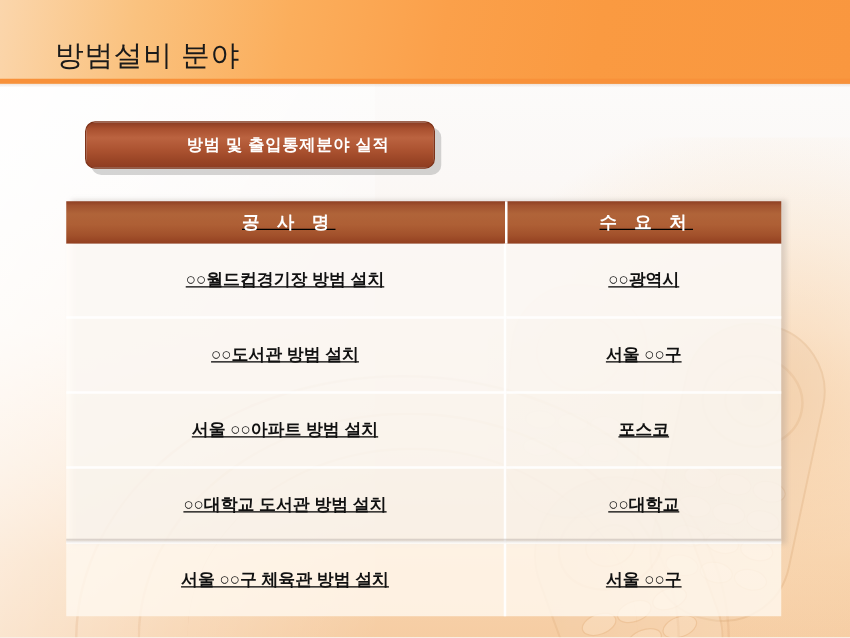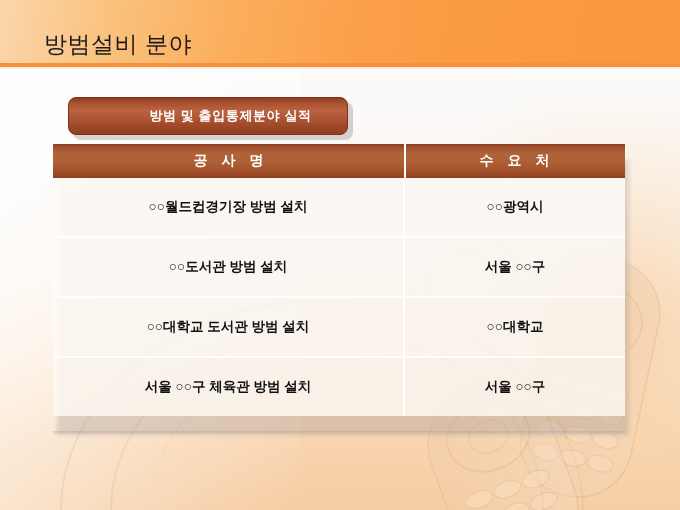--- a/index.html
+++ b/index.html
@@ -165,24 +165,25 @@
   
   .table-shadow {
     position: absolute;
     left: 57px; top: 160px;
     width: 572px; height: 275px;
     background: rgba(160,150,145,0.33);
     filter: blur(2px);
   }
   .table {
     position: absolute;
-    left: 53px; top: 144px;
+    left: 53px; top: 161px;
     width: 572px;
     border-collapse: collapse;
     table-layout: fixed;
+    text-decoration: underline;
   }
   .table col.c-work { width: 351px; }
   .table col.c-client { width: 221px; }
 
   .table thead th {
     height: 34px;
     padding: 0;
     background: linear-gradient(180deg,
         #8e3f23 0%,
         #a1522f 10%,
@@ -334,20 +335,24 @@
     <tbody id="table-body">
         <tr>
           <td>○○월드컵경기장 방범 설치</td>
           <td>○○광역시</td>
         </tr>
         <tr>
           <td>○○도서관 방범 설치</td>
           <td>서울 ○○구</td>
         </tr>
         <tr>
+          <td>서울 ○○아파트 방범 설치</td>
+          <td>포스코</td>
+        </tr>
+        <tr>
           <td>○○대학교 도서관 방범 설치</td>
           <td>○○대학교</td>
         </tr>
         <tr>
           <td>서울 ○○구 체육관 방범 설치</td>
           <td>서울 ○○구</td>
         </tr>
       </tbody>
   </table>
   <div class="table-bottom-edge"></div>

